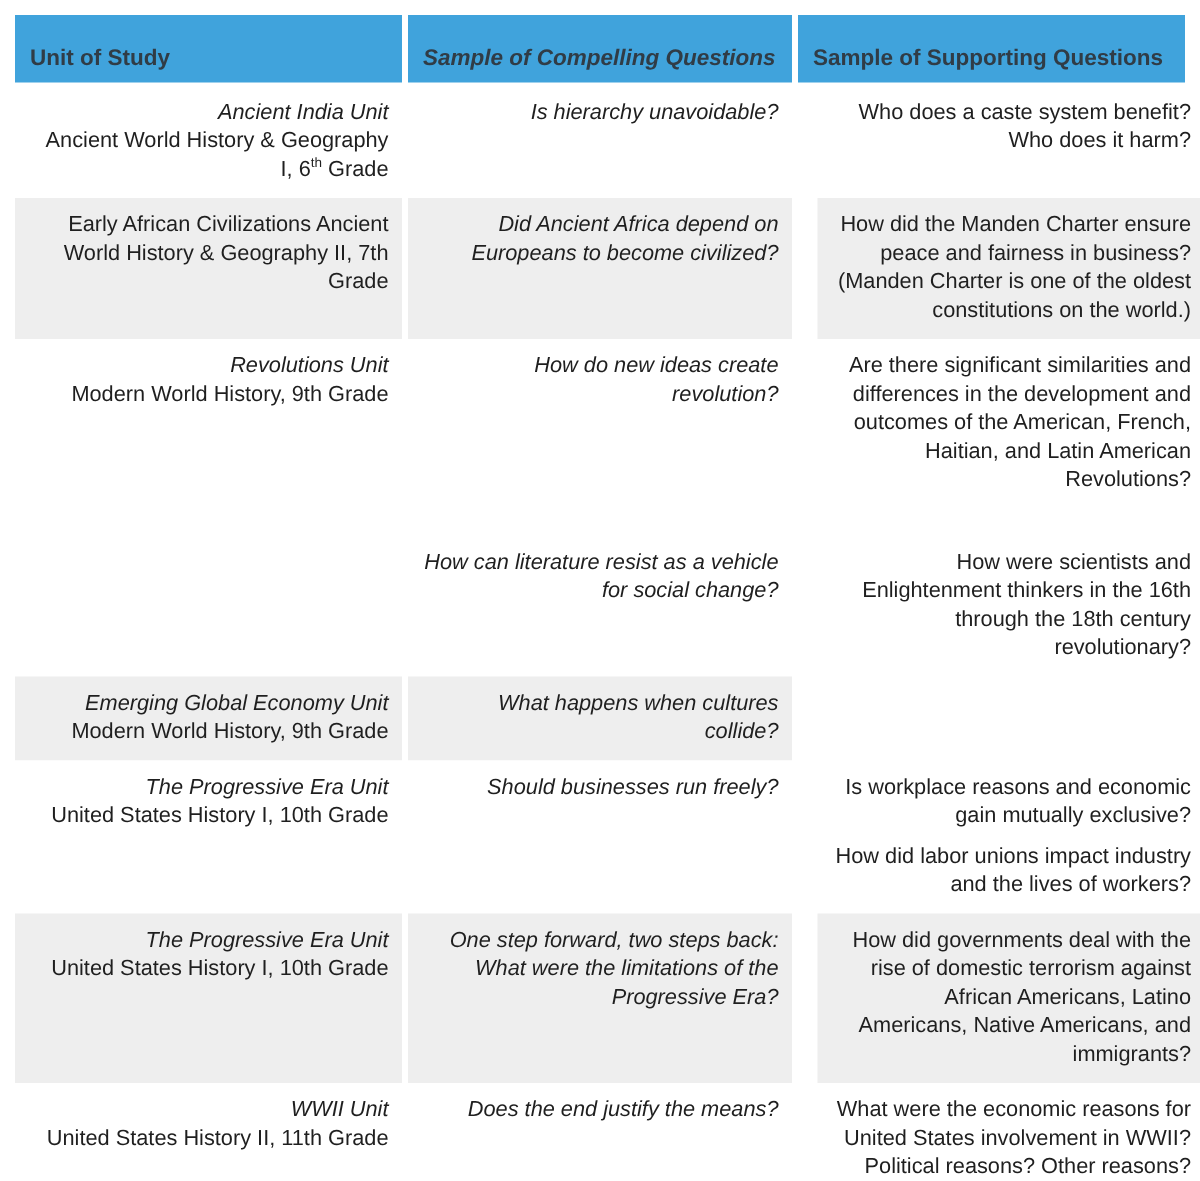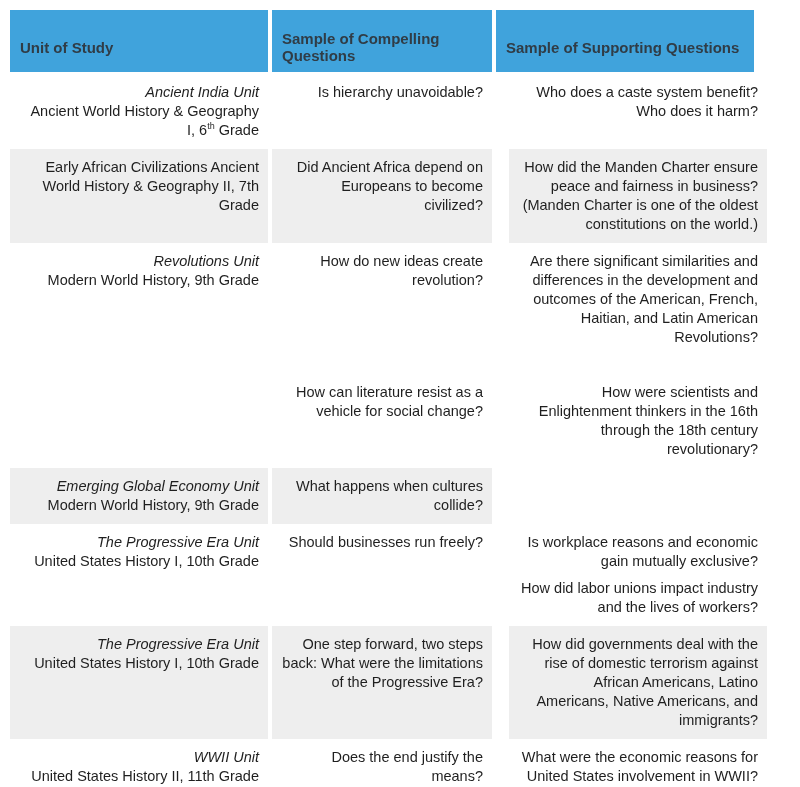--- a/index.html
+++ b/index.html
@@ -17,21 +17,21 @@
     color: var(--header-text, #303c46);
     font-weight: bold;
     font-size: 15px;
     line-height: 17px;
     padding: 20px 8px 8px 10px;
     display: flex;
     align-items: center;
   }
 
   .c1 { width: 258px; flex: none; }
-  .c2 { width: 220px; flex: none; }
+  .c2 { width: 256px; flex: none; font-style: italic; }
   .c3 { width: 258px; flex: none; }
 
   .row { display: flex; column-gap: 4px; align-items: stretch; text-align: right; }
   .cell {
     font-size: 14.5px;
     line-height: 19px;
     padding: 9px 9px 9px 10px;
     background: var(--row-bg, #ffffff);
   }
   .row.shaded .cell { background: var(--row-alt-bg, #eeeeee); }

